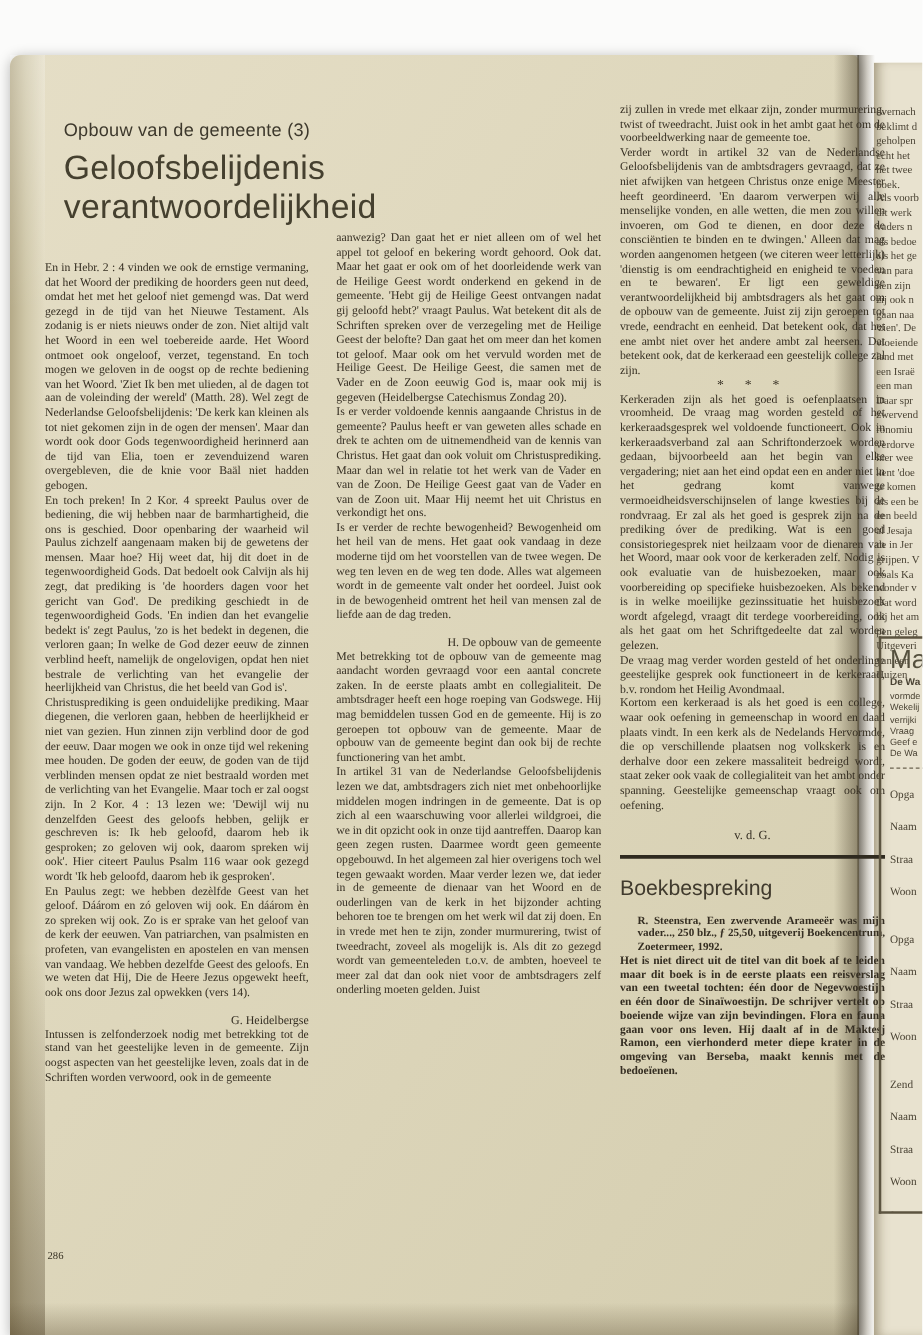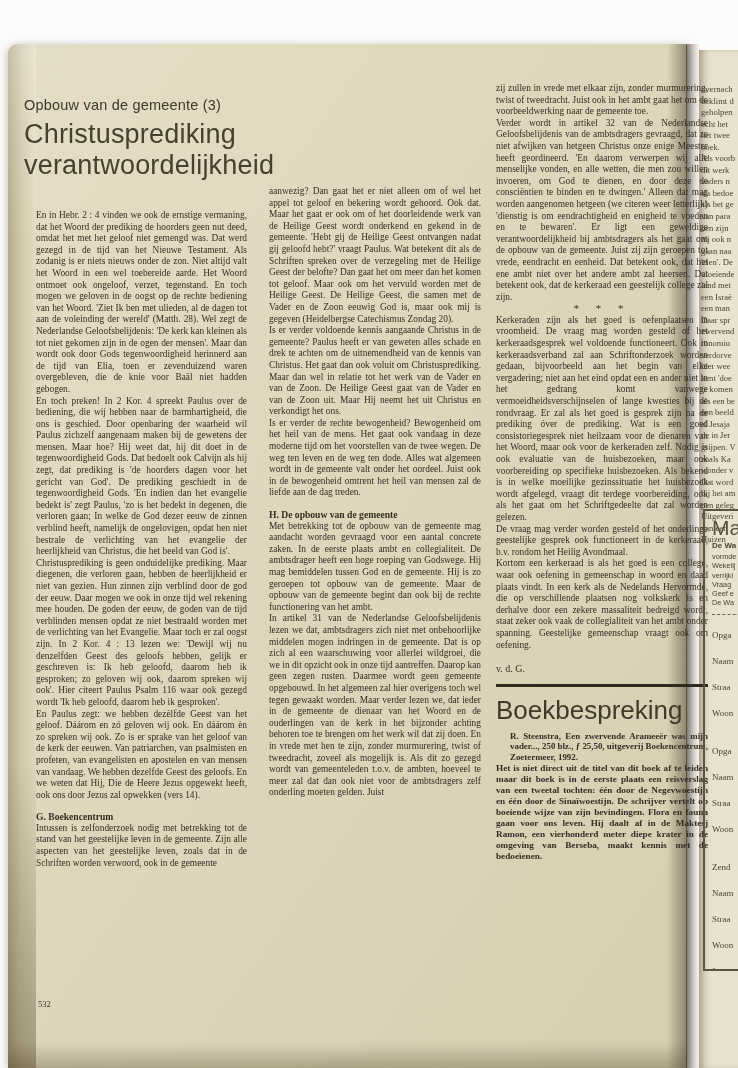--- a/index.html
+++ b/index.html
@@ -14,35 +14,35 @@
   .edge-left:after{content:"";position:absolute;inset:0;
              background:linear-gradient(to bottom,rgba(255,255,255,0.25),rgba(0,0,0,0) 20%,rgba(0,0,0,0) 70%,rgba(60,45,20,0.35));}
   .edge-bottom{position:absolute;left:0;right:0;bottom:0;height:26px;
              background:linear-gradient(to bottom,rgba(0,0,0,0),rgba(70,55,28,0.30));}
   .edge-right{position:absolute;right:0;top:0;bottom:0;width:20px;
              background:linear-gradient(to left,rgba(50,40,20,0.45),rgba(0,0,0,0));}
   .gutter{position:absolute;left:686px;top:44px;width:14px;height:1024px;
              background:linear-gradient(to right,rgba(40,32,15,0.55),rgba(90,75,45,0.25) 55%,rgba(0,0,0,0));}
   .page-right{position:absolute;left:699px;top:50px;width:39px;height:1018px;
              background:#e8e2cf;box-shadow:inset 7px 0 9px -4px rgba(95,80,48,0.55);}
-  .article-header{position:absolute;left:24px;top:97px;width:330px;color:#3d382c;
+  .article-header{position:absolute;left:51px;top:97px;width:330px;color:#3d382c;
              font-family:"Liberation Sans","DejaVu Sans",sans-serif;}
   .kicker{font-size:14.5px;margin:0 0 6px 0;letter-spacing:0.2px;}
   .headline{font-size:27px;line-height:31px;margin:0;font-weight:400;letter-spacing:0.2px;color:#45402f;}
   .col{position:absolute;text-align:justify;font-size:9.4px;line-height:11.6px;
        color:#352e22;overflow:hidden;hyphens:auto;}
   .col p{margin:0;}
-  .col h3{font-size:9.6px;line-height:11.6px;margin:10px 0 0 0;font-weight:bold;text-align:left;}
+  .col h3{font-size:9.6px;line-height:11.6px;margin:10px 0 0 0;font-weight:normal;text-align:right;}
   .col1{left:36px;top:210px;width:211px;height:800px;}
   .col2{left:269px;top:186px;width:212px;height:820px;}
   .col3{left:496px;top:83px;width:212px;height:962px;}
   .sep-stars{text-align:center;letter-spacing:7px;margin:14px 0 12px 0;font-size:11px;}
-  .signature{text-align:left;margin-top:12px !important;font-size:10px;}
+  .signature{text-align:center;margin-top:12px !important;font-size:10px;}
   .rule{border:0;border-top:3px solid #2f2a1f;margin:9px 0 10px 0;}
-  .review-title{font-family:"Liberation Sans","DejaVu Sans",sans-serif;font-size:26px;
+  .review-title{font-family:"Liberation Sans","DejaVu Sans",sans-serif;font-size:17px;
                 font-weight:400;color:#403a2d;margin:0 0 7px 0;text-align:left;line-height:27px;}
   .review-cite{font-weight:bold;font-size:8.9px;line-height:10.6px;margin:0 0 1px 14px !important;}
   .review-body{font-size:9.2px;line-height:10.9px;font-weight:bold;}
   .pageno{position:absolute;left:38px;top:999px;font-size:8.5px;color:#3a3426;}
   
   .frag{position:absolute;left:701px;top:84px;width:60px;font-size:8.6px;line-height:11.55px;
         color:#4a4334;white-space:pre-line;}
   .coupon{position:absolute;left:703px;top:509px;width:70px;height:452px;
         border:2px solid #5c5440;border-right:0;padding:6px 0 0 7px;color:#4a4334;overflow:hidden;}
   .c-big{font-family:"Liberation Sans","DejaVu Sans",sans-serif;font-size:21px;line-height:22px;color:#55503e;}
@@ -63,30 +63,30 @@
   <div class="page-left">
     <div class="edge-left"></div>
     <div class="edge-bottom"></div>
     <div class="edge-right"></div>
   </div>
   <div class="gutter"></div>
   <div class="page-right"></div>
 
   <header class="article-header">
     <p class="kicker">Opbouw van de gemeente (3)</p>
-    <h1 class="headline">Christusprediking verantwoordelijkheid</h1>
+    <h1 class="headline">Geloofsbelijdenis verantwoordelijkheid</h1>
   </header>
 
   <section class="col col1">
     <p>En in Hebr. 2 : 4 vinden we ook de ernstige vermaning, dat het Woord der prediking de hoorders geen nut deed, omdat het met het geloof niet gemengd was. Dat werd gezegd in de tijd van het Nieuwe Testament. Als zodanig is er niets nieuws onder de zon. Niet altijd valt het Woord in een wel toebereide aarde. Het Woord ontmoet ook ongeloof, verzet, tegenstand. En toch mogen we geloven in de oogst op de rechte bediening van het Woord. 'Ziet Ik ben met ulieden, al de dagen tot aan de voleinding der wereld' (Matth. 28). Wel zegt de Nederlandse Geloofsbelijdenis: 'De kerk kan kleinen als tot niet gekomen zijn in de ogen der mensen'. Maar dan wordt ook door Gods tegenwoordigheid herinnerd aan de tijd van Elia, toen er zevenduizend waren overgebleven, die de knie voor Baäl niet hadden gebogen.</p>
     <p>En toch preken! In 2 Kor. 4 spreekt Paulus over de bediening, die wij hebben naar de barmhartigheid, die ons is geschied. Door openbaring der waarheid wil Paulus zichzelf aangenaam maken bij de gewetens der mensen. Maar hoe? Hij weet dat, hij dit doet in de tegenwoordigheid Gods. Dat bedoelt ook Calvijn als hij zegt, dat prediking is 'de hoorders dagen voor het gericht van God'. De prediking geschiedt in de tegenwoordigheid Gods. 'En indien dan het evangelie bedekt is' zegt Paulus, 'zo is het bedekt in degenen, die verloren gaan; In welke de God dezer eeuw de zinnen verblind heeft, namelijk de ongelovigen, opdat hen niet bestrale de verlichting van het evangelie der heerlijkheid van Christus, die het beeld van God is'.</p>
     <p>Christusprediking is geen onduidelijke prediking. Maar diegenen, die verloren gaan, hebben de heerlijkheid er niet van gezien. Hun zinnen zijn verblind door de god der eeuw. Daar mogen we ook in onze tijd wel rekening mee houden. De goden der eeuw, de goden van de tijd verblinden mensen opdat ze niet bestraald worden met de verlichting van het Evangelie. Maar toch er zal oogst zijn. In 2 Kor. 4 : 13 lezen we: 'Dewijl wij nu denzelfden Geest des geloofs hebben, gelijk er geschreven is: Ik heb geloofd, daarom heb ik gesproken; zo geloven wij ook, daarom spreken wij ook'. Hier citeert Paulus Psalm 116 waar ook gezegd wordt 'Ik heb geloofd, daarom heb ik gesproken'.</p>
     <p>En Paulus zegt: we hebben dezèlfde Geest van het geloof. Dáárom en zó geloven wij ook. En dáárom èn zo spreken wij ook. Zo is er sprake van het geloof van de kerk der eeuwen. Van patriarchen, van psalmisten en profeten, van evangelisten en apostelen en van mensen van vandaag. We hebben dezelfde Geest des geloofs. En we weten dat Hij, Die de Heere Jezus opgewekt heeft, ook ons door Jezus zal opwekken (vers 14).</p>
-    <h3>G. Boekencentrum</h3>
-    <p>Intussen is zelfonderzoek nodig met betrekking tot de stand van het geestelijke leven in de gemeente. Zijn alle aspecten van het geestelijke leven, zoals dat in de Schriften worden verwoord, ook in de gemeente</p>
+    <h3>G. Heidelbergse</h3>
+    <p>Intussen is zelfonderzoek nodig met betrekking tot de stand van het geestelijke leven in de gemeente. Zijn oogst aspecten van het geestelijke leven, zoals dat in de Schriften worden verwoord, ook in de gemeente</p>
   </section>
 
   <section class="col col2">
     <p>aanwezig? Dan gaat het er niet alleen om of wel het appel tot geloof en bekering wordt gehoord. Ook dat. Maar het gaat er ook om of het doorleidende werk van de Heilige Geest wordt onderkend en gekend in de gemeente. 'Hebt gij de Heilige Geest ontvangen nadat gij geloofd hebt?' vraagt Paulus. Wat betekent dit als de Schriften spreken over de verzegeling met de Heilige Geest der belofte? Dan gaat het om meer dan het komen tot geloof. Maar ook om het vervuld worden met de Heilige Geest. De Heilige Geest, die samen met de Vader en de Zoon eeuwig God is, maar ook mij is gegeven (Heidelbergse Catechismus Zondag 20).</p>
     <p>Is er verder voldoende kennis aangaande Christus in de gemeente? Paulus heeft er van geweten alles schade en drek te achten om de uitnemendheid van de kennis van Christus. Het gaat dan ook voluit om Christusprediking. Maar dan wel in relatie tot het werk van de Vader en van de Zoon. De Heilige Geest gaat van de Vader en van de Zoon uit. Maar Hij neemt het uit Christus en verkondigt het ons.</p>
     <p>Is er verder de rechte bewogenheid? Bewogenheid om het heil van de mens. Het gaat ook vandaag in deze moderne tijd om het voorstellen van de twee wegen. De weg ten leven en de weg ten dode. Alles wat algemeen wordt in de gemeente valt onder het oordeel. Juist ook in de bewogenheid omtrent het heil van mensen zal de liefde aan de dag treden.</p>
     <h3>H. De opbouw van de gemeente</h3>
     <p>Met betrekking tot de opbouw van de gemeente mag aandacht worden gevraagd voor een aantal concrete zaken. In de eerste plaats ambt en collegialiteit. De ambtsdrager heeft een hoge roeping van Godswege. Hij mag bemiddelen tussen God en de gemeente. Hij is zo geroepen tot opbouw van de gemeente. Maar de opbouw van de gemeente begint dan ook bij de rechte functionering van het ambt.</p>
     <p>In artikel 31 van de Nederlandse Geloofsbelijdenis lezen we dat, ambtsdragers zich niet met onbehoorlijke middelen mogen indringen in de gemeente. Dat is op zich al een waarschuwing voor allerlei wildgroei, die we in dit opzicht ook in onze tijd aantreffen. Daarop kan geen zegen rusten. Daarmee wordt geen gemeente opgebouwd. In het algemeen zal hier overigens toch wel tegen gewaakt worden. Maar verder lezen we, dat ieder in de gemeente de dienaar van het Woord en de ouderlingen van de kerk in het bijzonder achting behoren toe te brengen om het werk wil dat zij doen. En in vrede met hen te zijn, zonder murmurering, twist of tweedracht, zoveel als mogelijk is. Als dit zo gezegd wordt van gemeenteleden t.o.v. de ambten, hoeveel te meer zal dat dan ook niet voor de ambtsdragers zelf onderling moeten gelden. Juist</p>
   </section>
@@ -98,21 +98,21 @@
     <p>Kerkeraden zijn als het goed is oefenplaatsen in vroomheid. De vraag mag worden gesteld of het kerkeraadsgesprek wel voldoende functioneert. Ook in kerkeraadsverband zal aan Schriftonderzoek worden gedaan, bijvoorbeeld aan het begin van elke vergadering; niet aan het eind opdat een en ander niet in het gedrang komt vanwege vermoeidheidsverschijnselen of lange kwesties bij de rondvraag. Er zal als het goed is gesprek zijn na de prediking óver de prediking. Wat is een goed consistoriegesprek niet heilzaam voor de dienaren van het Woord, maar ook voor de kerkeraden zelf. Nodig is ook evaluatie van de huisbezoeken, maar ook voorbereiding op specifieke huisbezoeken. Als bekend is in welke moeilijke gezinssituatie het huisbezoek wordt afgelegd, vraagt dit terdege voorbereiding, ook als het gaat om het Schriftgedeelte dat zal worden gelezen.</p>
     <p>De vraag mag verder worden gesteld of het onderlinge geestelijke gesprek ook functioneert in de kerkeraad, b.v. rondom het Heilig Avondmaal.</p>
     <p>Kortom een kerkeraad is als het goed is een college, waar ook oefening in gemeenschap in woord en daad plaats vindt. In een kerk als de Nedelands Hervormde, die op verschillende plaatsen nog volkskerk is en derhalve door een zekere massaliteit bedreigd wordt, staat zeker ook vaak de collegialiteit van het ambt onder spanning. Geestelijke gemeenschap vraagt ook om oefening.</p>
     <p class="signature">v. d. G.</p>
     <hr class="rule">
     <h2 class="review-title">Boekbespreking</h2>
     <p class="review-cite">R. Steenstra, Een zwervende Arameeër was mijn vader..., 250 blz., ƒ 25,50, uitgeverij Boekencentrum, Zoetermeer, 1992.</p>
     <p class="review-body">Het is niet direct uit de titel van dit boek af te leiden maar dit boek is in de eerste plaats een reisverslag van een tweetal tochten: één door de Negevwoestijn en één door de Sinaïwoestijn. De schrijver vertelt op boeiende wijze van zijn bevindingen. Flora en fauna gaan voor ons leven. Hij daalt af in de Maktesj Ramon, een vierhonderd meter diepe krater in de omgeving van Berseba, maakt kennis met de bedoeïenen.</p>
   </section>
 
-  <div class="pageno">532</div>
+  <div class="pageno">286</div>
 
   <div class="frag">overnach
 beklimt d
 geholpen
 echt het
 het twee
 boek.
 Als voorb
 dit werk
 vaders n

